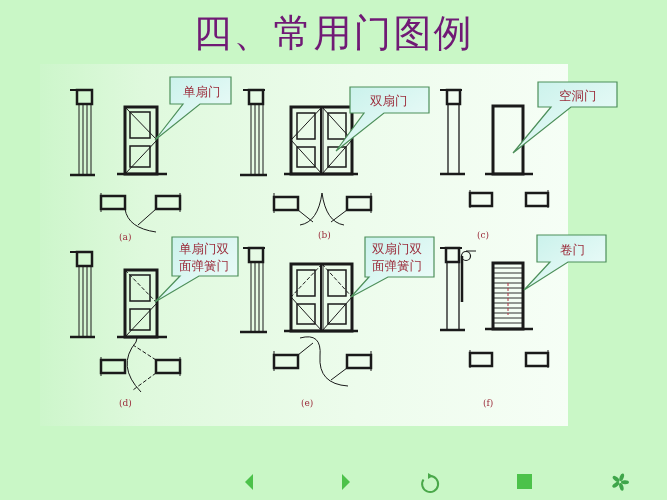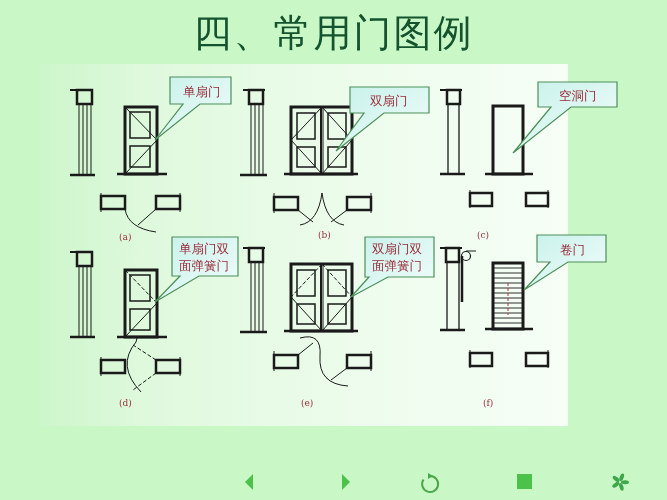--- a/index.html
+++ b/index.html
@@ -3,21 +3,21 @@
 <meta charset="utf-8">
 <style>
   html, body { margin:0; padding:0; }
   body {
     width:667px; height:500px; overflow:hidden; position:relative;
     background:#c9f7c6;
     font-family:"DejaVu Serif", serif;
   }
   .title {
     position:absolute; left:0; top:8px; width:667px; text-align:center;
-    font-family:"DejaVu Serif", serif; font-size:38px; color:#14532d;
+    font-family:"DejaVu Serif", serif; font-size:38px; color:#701a75;
     letter-spacing:2px;
   }
   .panel {
     position:absolute; left:40px; top:64px; width:528px; height:362px;
     background:linear-gradient(90deg,#cdf6cb 0%,#dff9dd 20%,#edfcec 60%,#f6fef6 100%);
   }
   svg.drawing { position:absolute; left:0; top:0; }
   .callout-text {
     font-family:"DejaVu Serif", serif; fill:#9b2b3a; font-size:12.5px;
   }

